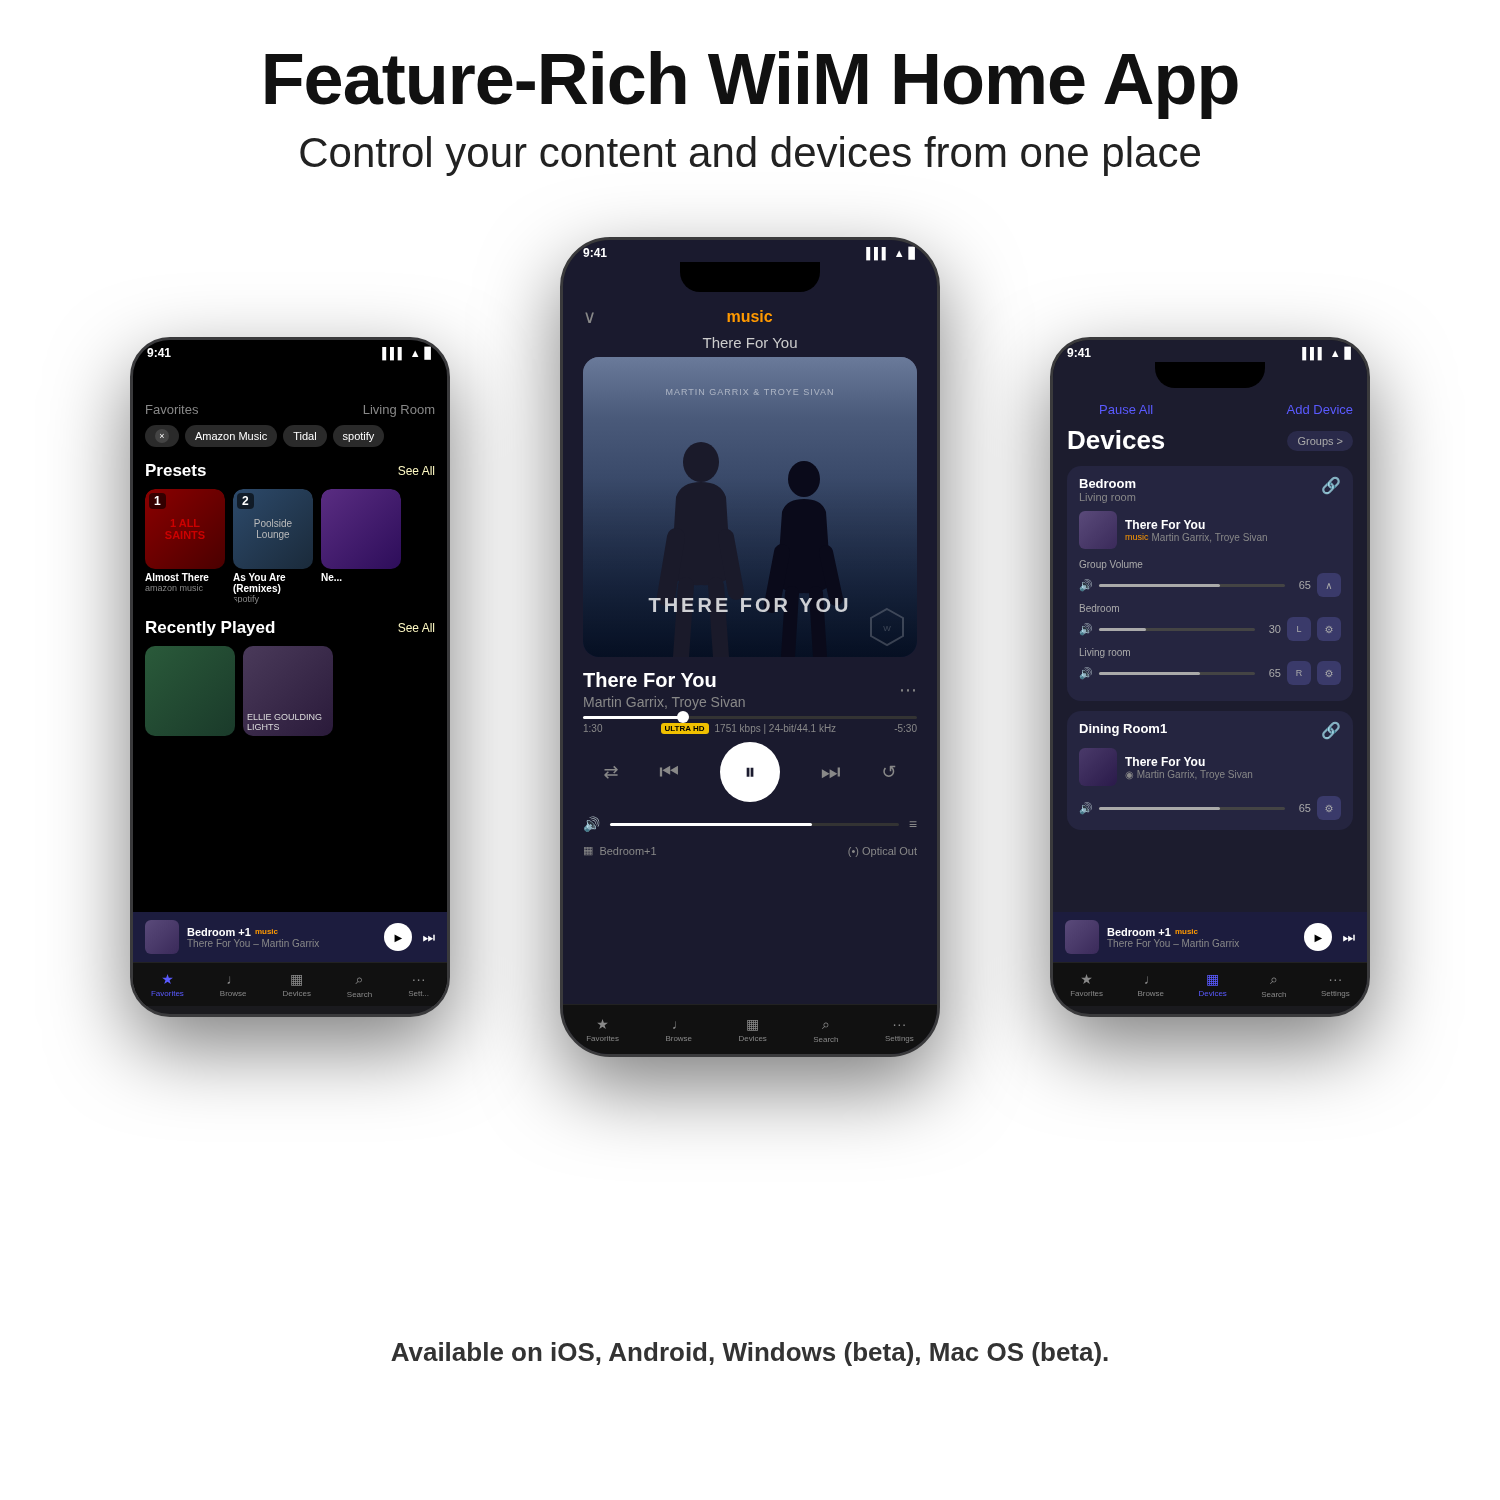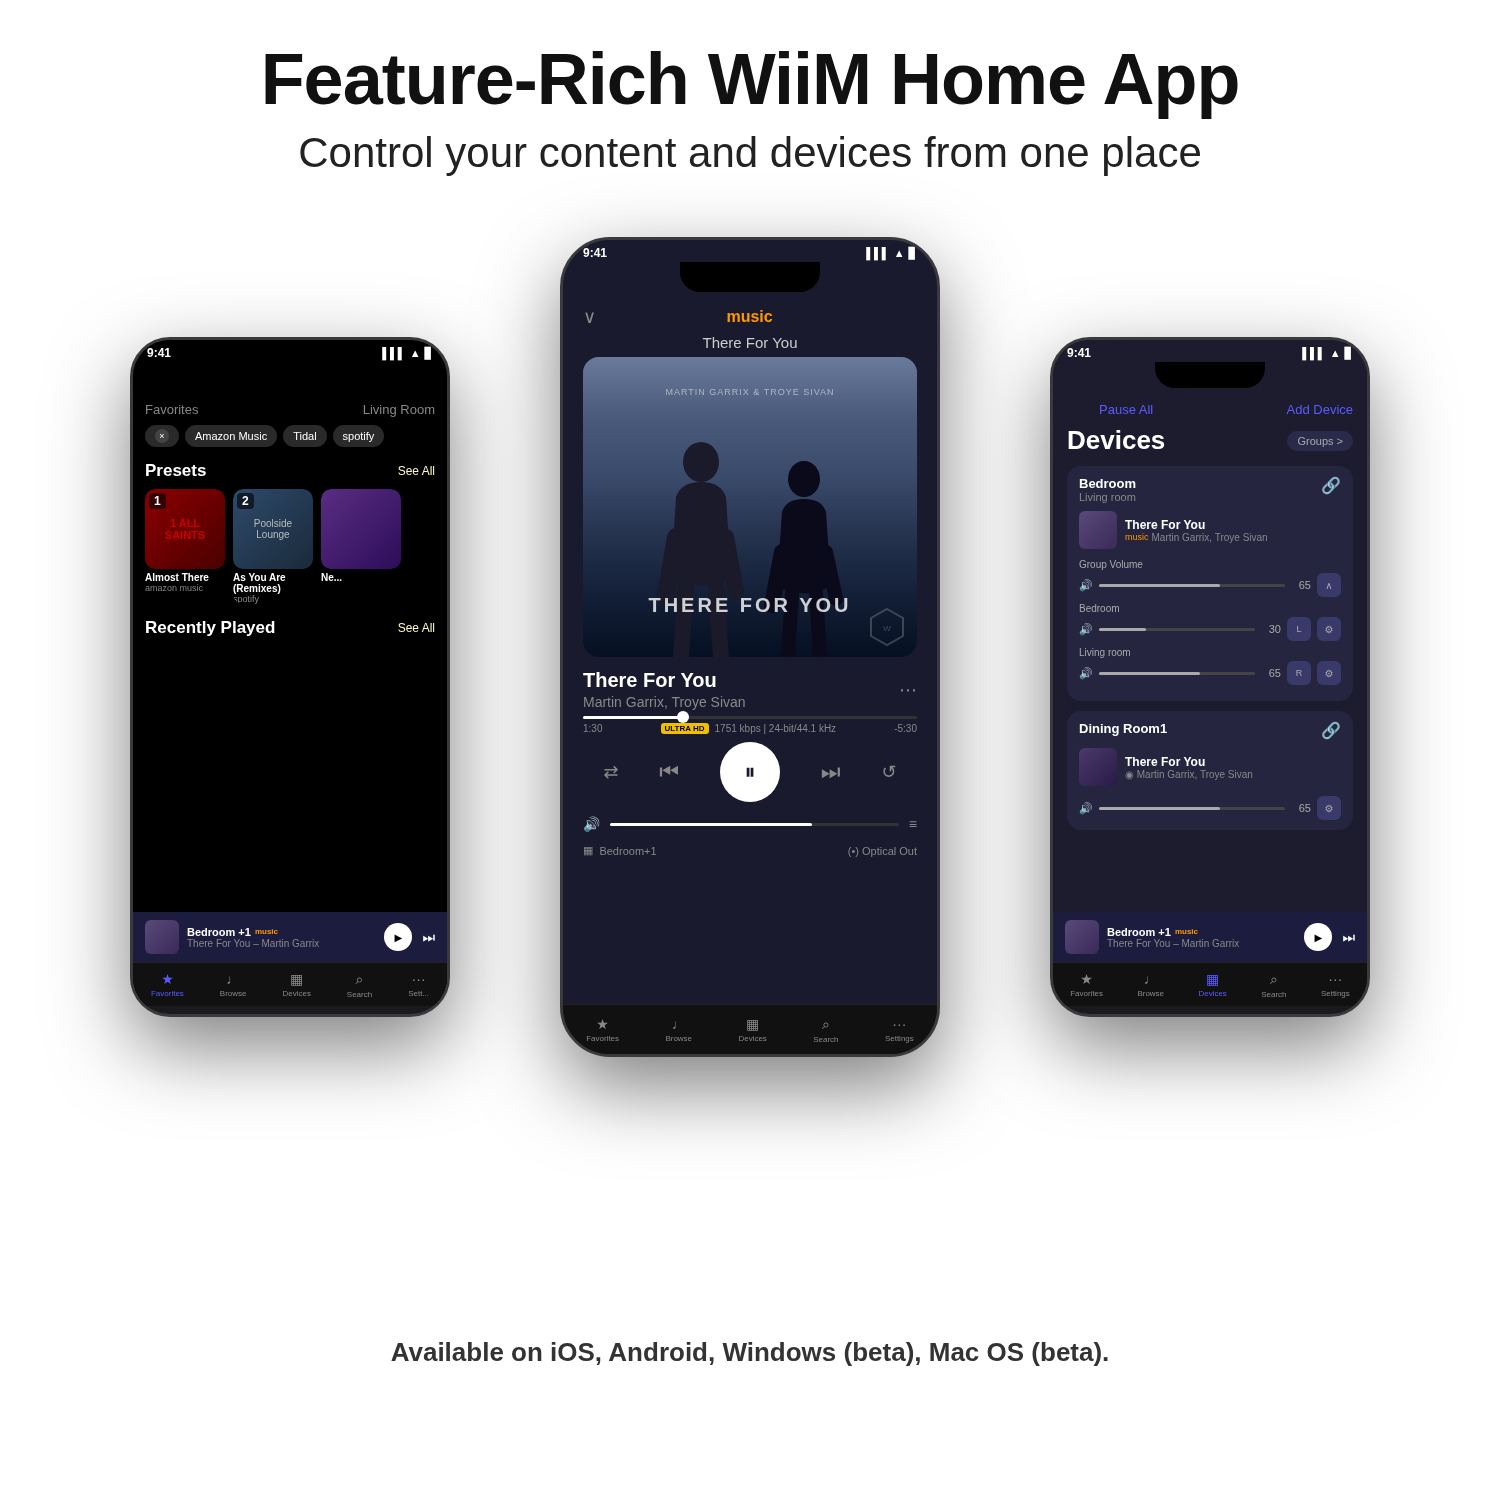--- a/index.html
+++ b/index.html
@@ -742,20 +742,30 @@
         <div class="preset-card">
           <div class="art-3"></div>
           <div class="preset-label">Ne...</div>
         </div>
       </div>
 
       <div class="section-header">
         <span class="section-title">Recently Played</span>
         <span class="see-all">See All</span>
       </div>
+      <div class="recently-grid">
+        <div class="recent-card">
+          <div class="art-lake"></div>
+        </div>
+        <div class="recent-card">
+          <div class="art-ellie">
+            <span style="color:#ddd;font-size:9px;">ELLIE GOULDING<br>LIGHTS</span>
+          </div>
+        </div>
+      </div>
 
       <div class="mini-player">
         <div class="mini-thumb"></div>
         <div class="mini-info">
           <div style="display:flex;align-items:center;gap:4px;">
             <span class="mini-title">Bedroom +1</span>
             <span class="mini-logo">music</span>
           </div>
           <div class="mini-artist">There For You – Martin Garrix</div>
         </div>

